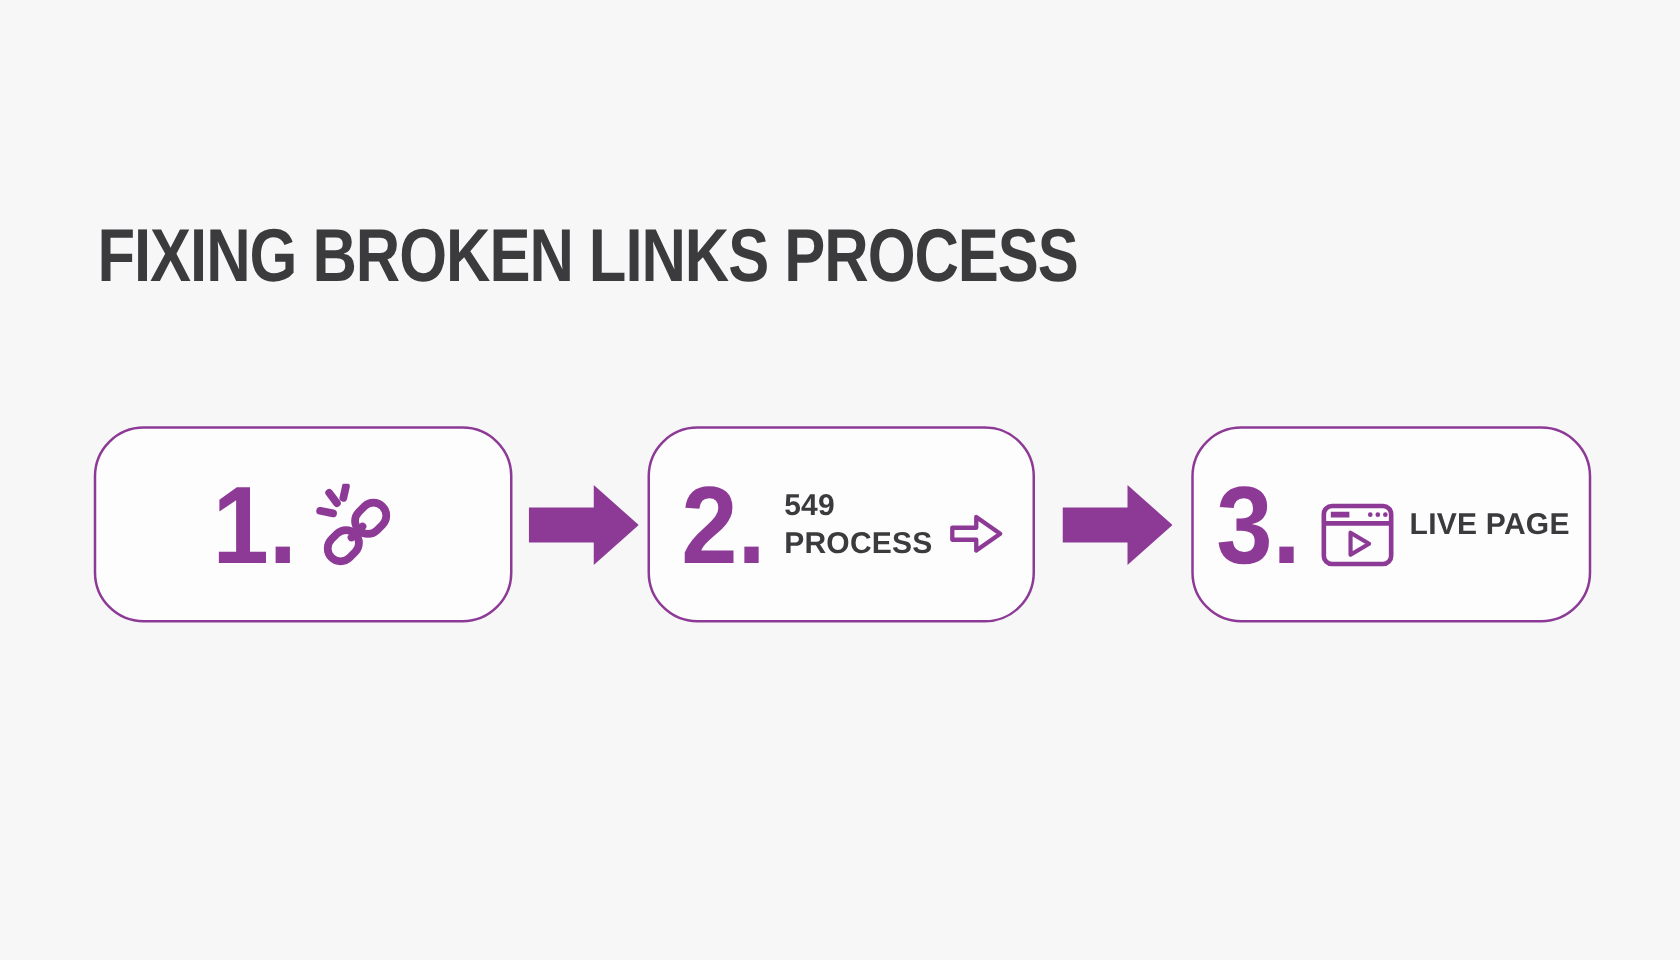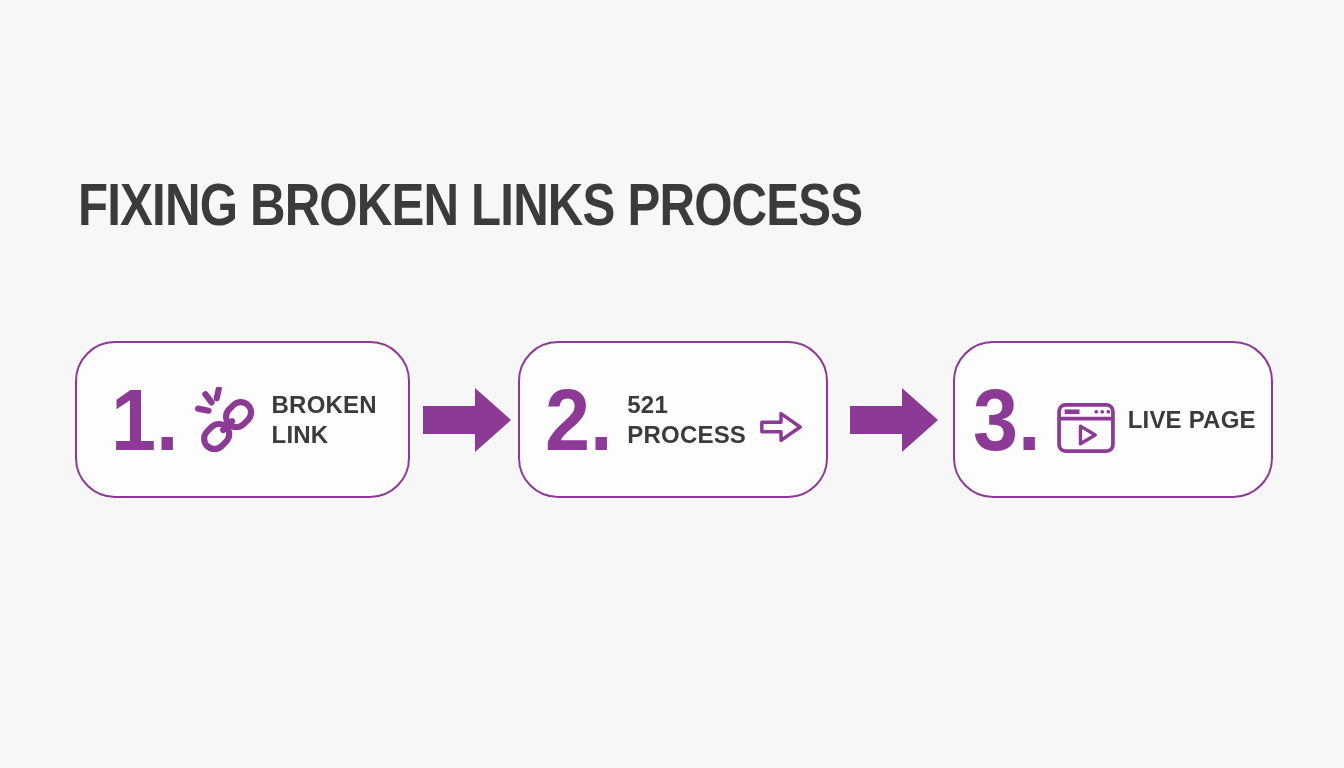--- a/index.html
+++ b/index.html
@@ -92,36 +92,32 @@
       <g transform="rotate(45 34 36)">
         <rect x="24" y="10" width="20" height="26" rx="10"></rect>
         <rect x="24" y="40" width="20" height="26" rx="10"></rect>
         <line x1="34" y1="32" x2="34" y2="44"></line>
       </g>
       <line x1="4" y1="21" x2="14" y2="23"></line>
       <line x1="11" y1="7" x2="17" y2="15"></line>
       <line x1="24" y1="2" x2="22" y2="11"></line>
     </svg>
   </span>
-  <span class="step-label">
-    <span>BROKEN</span>
-    <span>LINK</span>
-  </span>
 </div>
 
 <span class="connector connector-1">
   <svg width="88" height="64" viewBox="0 0 88 64">
     <polygon points="0,18 52,18 52,0 88,32 52,64 52,46 0,46" fill="currentColor"></polygon>
   </svg>
 </span>
 
 <div class="step-box box-2">
   <span class="step-number">2.</span>
   <span class="step-label">
-    <span>521</span>
+    <span>549</span>
     <span>PROCESS</span>
   </span>
   <span class="icon" style="margin-top:14px;">
     <svg width="46" height="40" viewBox="0 0 48 40" fill="none" stroke="currentColor" stroke-width="3.6" stroke-linejoin="round">
       <path d="M4 15 L24 15 L24 6 L44 20 L24 34 L24 25 L4 25 Z"></path>
     </svg>
   </span>
 </div>
 
 <span class="connector connector-2">

